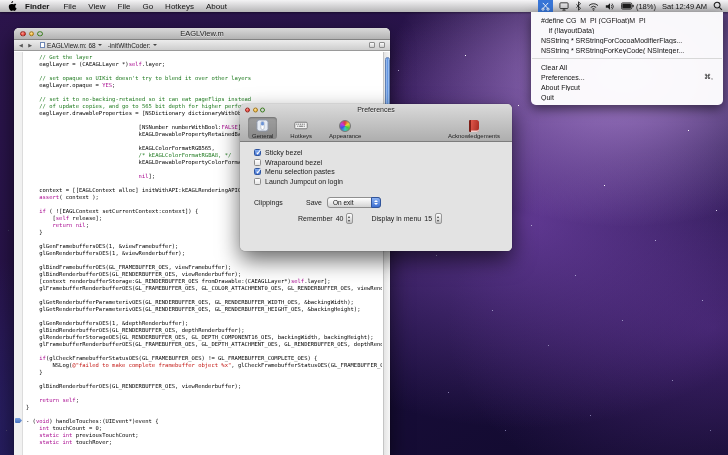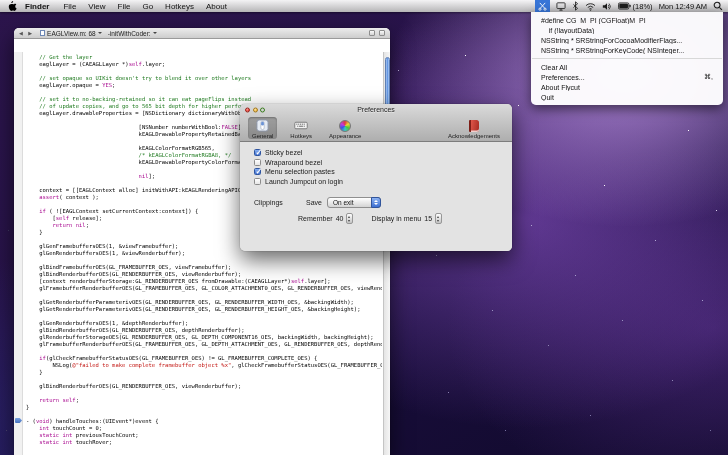--- a/index.html
+++ b/index.html
@@ -115,20 +115,28 @@
   svg{display:block;}
 </style>
 </head>
 <body>
 
 <div class="screen">
   <div class="wallpaper"></div>
   <div class="stars"></div>
 
   <div class="window editor">
+    <div class="e-titlebar">
+      <div class="lights">
+        <span class="light red"></span>
+        <span class="light yellow"></span>
+        <span class="light green"></span>
+      </div>
+      <div class="wtitle">EAGLView.m</div>
+    </div>
     <div class="e-navbar">
       <span class="nav-arrows"><span>◀</span> <span>▶</span></span>
       <span class="popup">
         <span class="doc-ic"></span>
         <span>EAGLView.m: 68</span>
         <span class="caret"></span>
       </span>
       <span class="popup">
         <span>-initWithCoder:</span>
         <span class="caret"></span>
@@ -353,21 +361,21 @@
           </svg>
       </span>
       <span class="batt-wrap status-ic">
         <svg width="13" height="8" viewBox="0 0 15 8">
             <rect x="0.5" y="0.5" width="12" height="7" rx="1.5" fill="none" stroke="#1c1c1c"></rect>
             <rect x="1.5" y="1.5" width="10" height="5" rx="0.8" fill="#1c1c1c"></rect>
             <rect x="13.2" y="2.5" width="1.4" height="3" rx="0.5" fill="#1c1c1c"></rect>
           </svg>
         <span class="mb-text">(18%)</span>
       </span>
-      <span class="mb-text">Mon 12:49 AM</span>
+      <span class="mb-text">Sat 12:49 AM</span>
       <span class="status-ic">
         <svg width="10" height="10" viewBox="0 0 11 11" fill="none" stroke="#1c1c1c" stroke-width="1.2">
             <circle cx="4.5" cy="4.5" r="3.2"></circle>
             <line x1="7" y1="7" x2="9.8" y2="9.8"></line>
           </svg>
       </span>
     </div>
   </div>
 
   <div class="flycut-menu" id="flycut-items">

